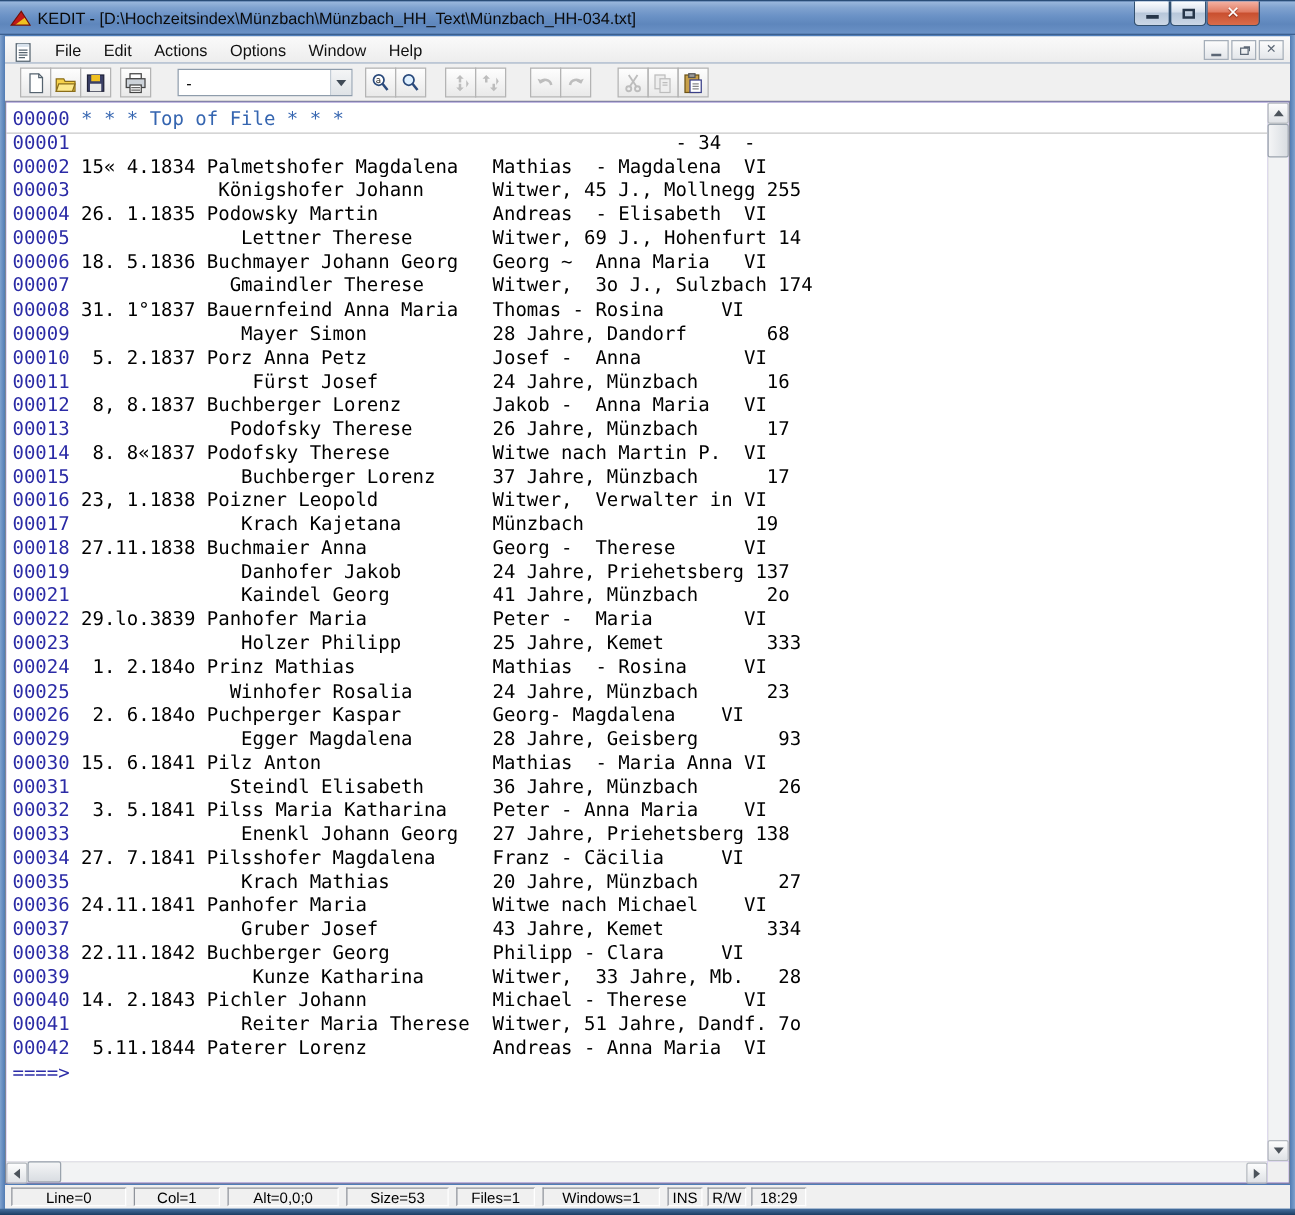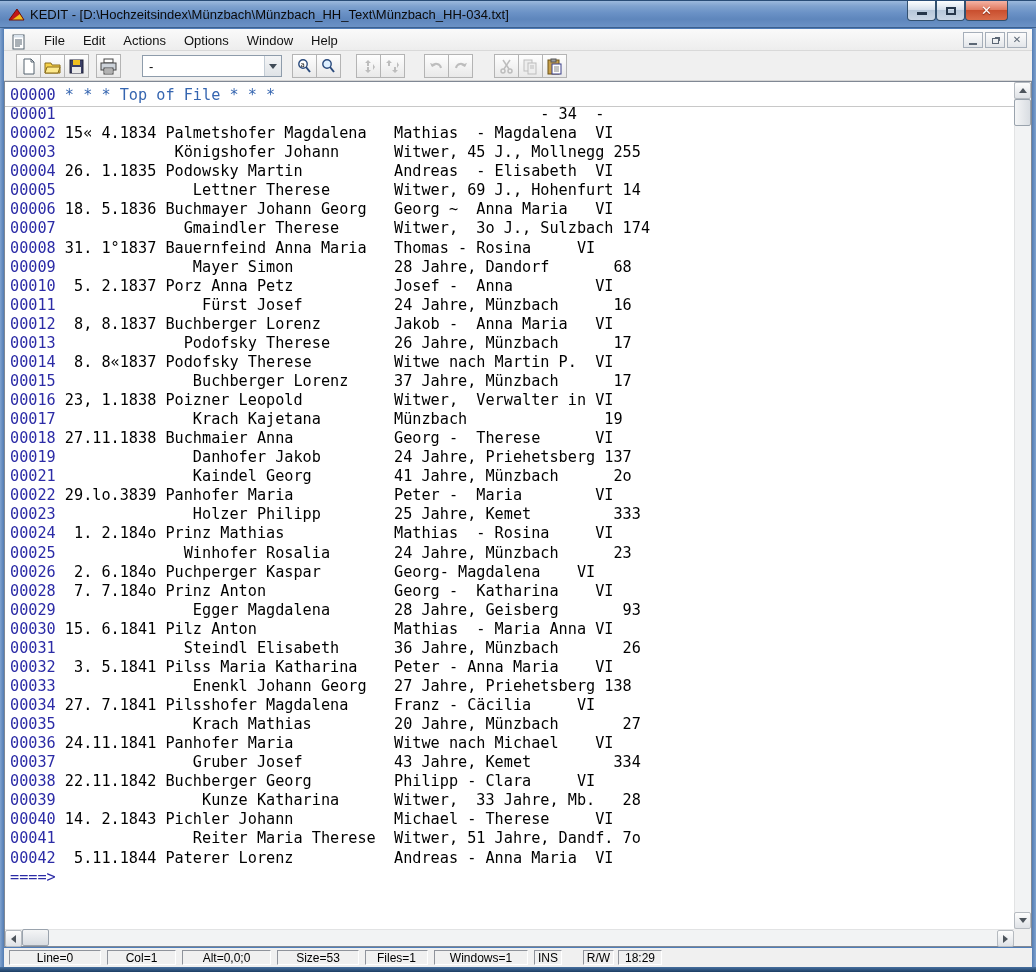--- a/index.html
+++ b/index.html
@@ -331,21 +331,20 @@
         <div class="eline"><span class="ln">00016</span><span class="tx"> 23, 1.1838 Poizner Leopold          Witwer,  Verwalter in VI</span></div>
         <div class="eline"><span class="ln">00017</span><span class="tx">               Krach Kajetana        Münzbach               19</span></div>
         <div class="eline"><span class="ln">00018</span><span class="tx"> 27.11.1838 Buchmaier Anna           Georg -  Therese      VI</span></div>
         <div class="eline"><span class="ln">00019</span><span class="tx">               Danhofer Jakob        24 Jahre, Priehetsberg 137</span></div>
         <div class="eline"><span class="ln">00021</span><span class="tx">               Kaindel Georg         41 Jahre, Münzbach      2o</span></div>
         <div class="eline"><span class="ln">00022</span><span class="tx"> 29.lo.3839 Panhofer Maria           Peter -  Maria        VI</span></div>
         <div class="eline"><span class="ln">00023</span><span class="tx">               Holzer Philipp        25 Jahre, Kemet         333</span></div>
         <div class="eline"><span class="ln">00024</span><span class="tx">  1. 2.184o Prinz Mathias            Mathias  - Rosina     VI</span></div>
         <div class="eline"><span class="ln">00025</span><span class="tx">              Winhofer Rosalia       24 Jahre, Münzbach      23</span></div>
         <div class="eline"><span class="ln">00026</span><span class="tx">  2. 6.184o Puchperger Kaspar        Georg- Magdalena    VI</span></div>
-        <div class="eline"><span class="ln">00028</span><span class="tx">  7. 7.184o Prinz Anton              Georg -  Katharina    VI</span></div>
         <div class="eline"><span class="ln">00029</span><span class="tx">               Egger Magdalena       28 Jahre, Geisberg       93</span></div>
         <div class="eline"><span class="ln">00030</span><span class="tx"> 15. 6.1841 Pilz Anton               Mathias  - Maria Anna VI</span></div>
         <div class="eline"><span class="ln">00031</span><span class="tx">              Steindl Elisabeth      36 Jahre, Münzbach       26</span></div>
         <div class="eline"><span class="ln">00032</span><span class="tx">  3. 5.1841 Pilss Maria Katharina    Peter - Anna Maria    VI</span></div>
         <div class="eline"><span class="ln">00033</span><span class="tx">               Enenkl Johann Georg   27 Jahre, Priehetsberg 138</span></div>
         <div class="eline"><span class="ln">00034</span><span class="tx"> 27. 7.1841 Pilsshofer Magdalena     Franz - Cäcilia     VI</span></div>
         <div class="eline"><span class="ln">00035</span><span class="tx">               Krach Mathias         20 Jahre, Münzbach       27</span></div>
         <div class="eline"><span class="ln">00036</span><span class="tx"> 24.11.1841 Panhofer Maria           Witwe nach Michael    VI</span></div>
         <div class="eline"><span class="ln">00037</span><span class="tx">               Gruber Josef          43 Jahre, Kemet         334</span></div>
         <div class="eline"><span class="ln">00038</span><span class="tx"> 22.11.1842 Buchberger Georg         Philipp - Clara     VI</span></div>
@@ -377,19 +376,19 @@
     <div id="corner"></div>
   </div>
 
   <div id="statusbar">
     <div class="seg" style="width:92px">Line=0</div>
     <div class="seg" style="width:69px">Col=1</div>
     <div class="seg" style="width:89px">Alt=0,0;0</div>
     <div class="seg" style="width:82px">Size=53</div>
     <div class="seg" style="width:63px">Files=1</div>
     <div class="seg" style="width:94px">Windows=1</div>
-    <div class="seg" style="width:28px; margin-right:21px">INS</div>
+    <div class="seg" style="width:28px; margin-right:4px">INS</div>
     <div class="seg" style="width:31px; margin-right:4px">R/W</div>
     <div class="seg" style="width:44px">18:29</div>
   </div>
 
   <div id="bottomframe"></div>
 </div>
 
 </body></html>

